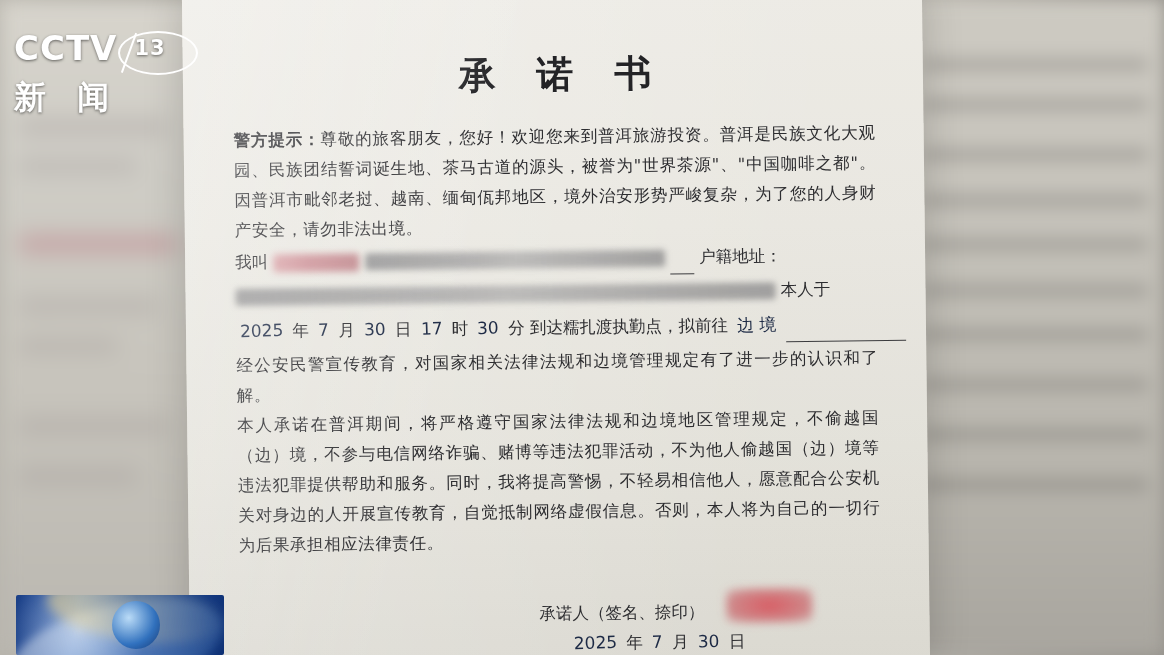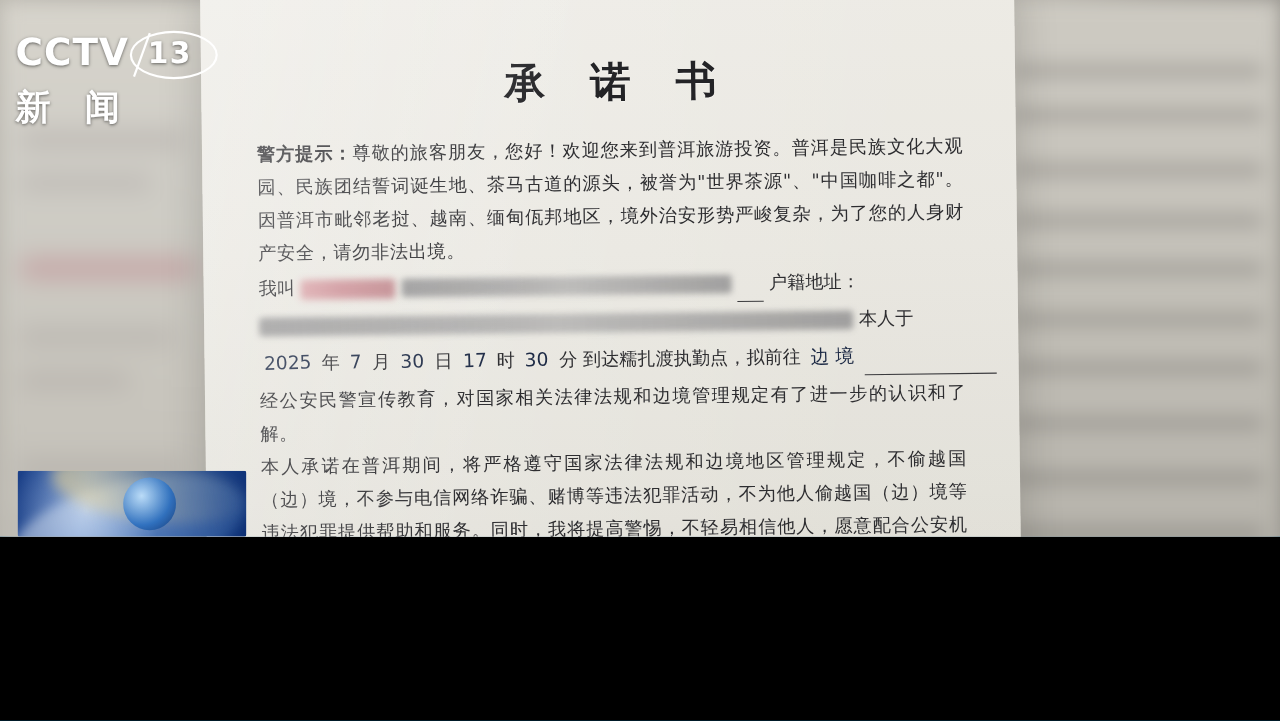--- a/index.html
+++ b/index.html
@@ -9,21 +9,21 @@
   }
   body {
     width: 1164px;
     height: 655px;
     overflow: hidden;
     font-family: "Liberation Sans", sans-serif;
   }
   #screen {
     position: relative;
     width: 1164px;
-    height: 488px;
+    height: 655px;
     overflow: hidden;
     background: #0369a1;
   }
 
   
   .bg-blur {
     position: absolute;
     inset: 0;
     background:
       linear-gradient(92deg, #b9b6ae 0%, #a9a6a0 16%, #cfccc4 30%, #d8d5cd 55%, #c2bfb7 74%, #a7a49d 88%, #95928c 100%);
@@ -187,21 +187,21 @@
     font-family: "DejaVu Sans", sans-serif;
     font-weight: 700;
     font-size: 34px;
     letter-spacing: 1px;
     text-shadow: 0 1px 3px rgba(0,0,0,0.55);
   }
   .cctv-13 {
     position: relative;
     display: inline-block;
     margin-left: 5px;
-    font-size: 27px;
+    font-size: 21px;
     padding: 0 4px 0 12px;
   }
   .cctv-13 .oval {
     position: absolute;
     left: -4px; top: -5px;
     width: 80px; height: 44px;
     border: 2.4px solid #fff;
     border-radius: 50%;
     box-sizing: border-box;
   }

